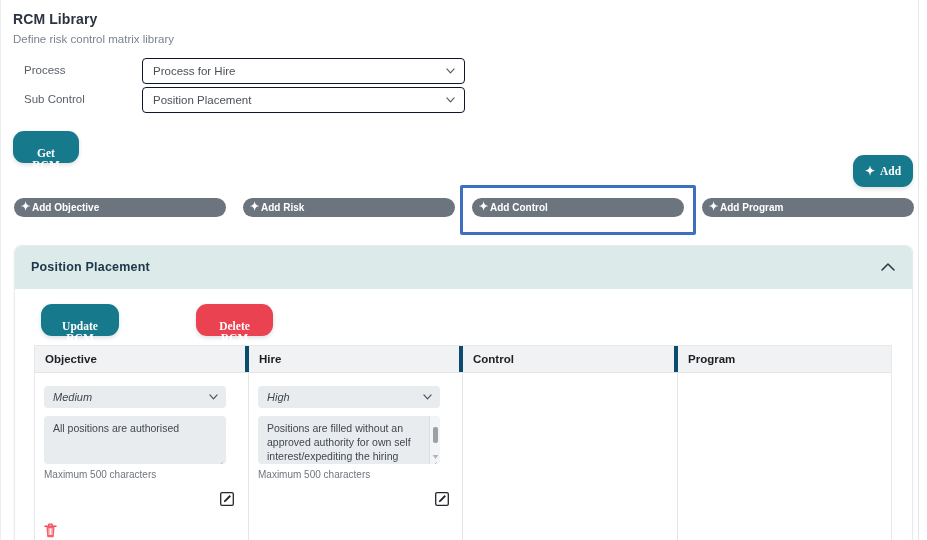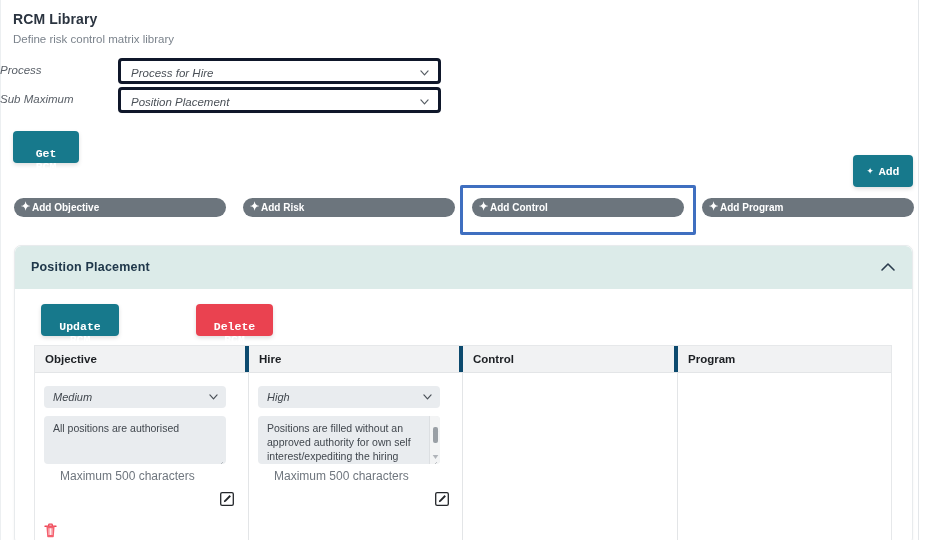--- a/index.html
+++ b/index.html
@@ -42,55 +42,55 @@
     letter-spacing: 0.1px;
   }
   .page-subtitle {
     position: absolute;
     left: 13px; top: 33px;
     font-size: 11.5px;
     color: #7b838c;
   }
 
   
-  .form-row { position: absolute; left: 0; font-style: italic; }
+  .form-row { position: absolute; left: 24px; }
   .form-label {
     position: absolute;
     font-size: 11.5px;
     color: #5a6068;
     top: 6px; left: 0;
   }
   .select-box {
     position: absolute;
     left: 118px;
     width: 323px; height: 26px;
     background: #ffffff;
-    border: 3px solid #0f172a;
+    border: 1px solid #0f172a;
     border-radius: 4px;
     box-shadow: 0 1px 1px rgba(0,0,0,0.02);
   }
   .select-box .sel-value {
     position: absolute;
     left: 10px; top: 6px;
     font-size: 11.5px;
     color: #4b5158;
   }
   .chev {
     position: absolute;
     right: 9px; top: 9px;
     width: 9px; height: 6px;
   }
   .chev svg { display: block; }
 
   
   .btn {
     position: absolute;
     border: none;
-    border-radius: 4px;
-    font-family: Liberation Mono, monospace;
+    border-radius: 11px;
+    font-family: Liberation Serif, serif;
     font-size: 11.5px;
     font-weight: bold;
     color: #ffffff;
     cursor: pointer;
     padding: 16px;
   }
   .btn-getrcm {
     left: 13px; top: 131px;
     width: 66px; height: 25px;
     background: #17798c;
@@ -280,22 +280,22 @@
   .ta-scroll .sb-down { top: 30px; }
   .ta-scroll .sb-thumb {
     position: absolute;
     left: 3px; top: 11px;
     width: 5px; height: 16px;
     background: #9aa0a6;
     border-radius: 2px;
   }
   .cell-help {
     position: absolute;
-    left: 25px; top: 96px;
-    font-size: 12px;
+    left: 9px; top: 96px;
+    font-size: 10px;
     color: #6f767e;
   }
   .icon-edit {
     position: absolute;
     width: 14px; height: 14px;
     cursor: pointer;
   }
   .icon-trash {
     position: absolute;
     width: 13px; height: 15px;
@@ -319,21 +319,21 @@
       <span class="sel-value">Process for Hire</span>
       <span class="chev">
         <svg viewBox="0 0 10 7">
             <path d="M1 1 L5 5.5 L9 1" fill="none" stroke="#575d64" stroke-width="1.3" stroke-linecap="round" stroke-linejoin="round"></path>
           </svg>
       </span>
     </div>
   </div>
 
   <div class="form-row" style="top:87px; width:450px; height:26px;">
-    <div class="form-label">Sub Maximum</div>
+    <div class="form-label">Sub Control</div>
     <div class="select-box">
       <span class="sel-value">Position Placement</span>
       <span class="chev">
         <svg viewBox="0 0 10 7">
             <path d="M1 1 L5 5.5 L9 1" fill="none" stroke="#575d64" stroke-width="1.3" stroke-linecap="round" stroke-linejoin="round"></path>
           </svg>
       </span>
     </div>
   </div>
 

